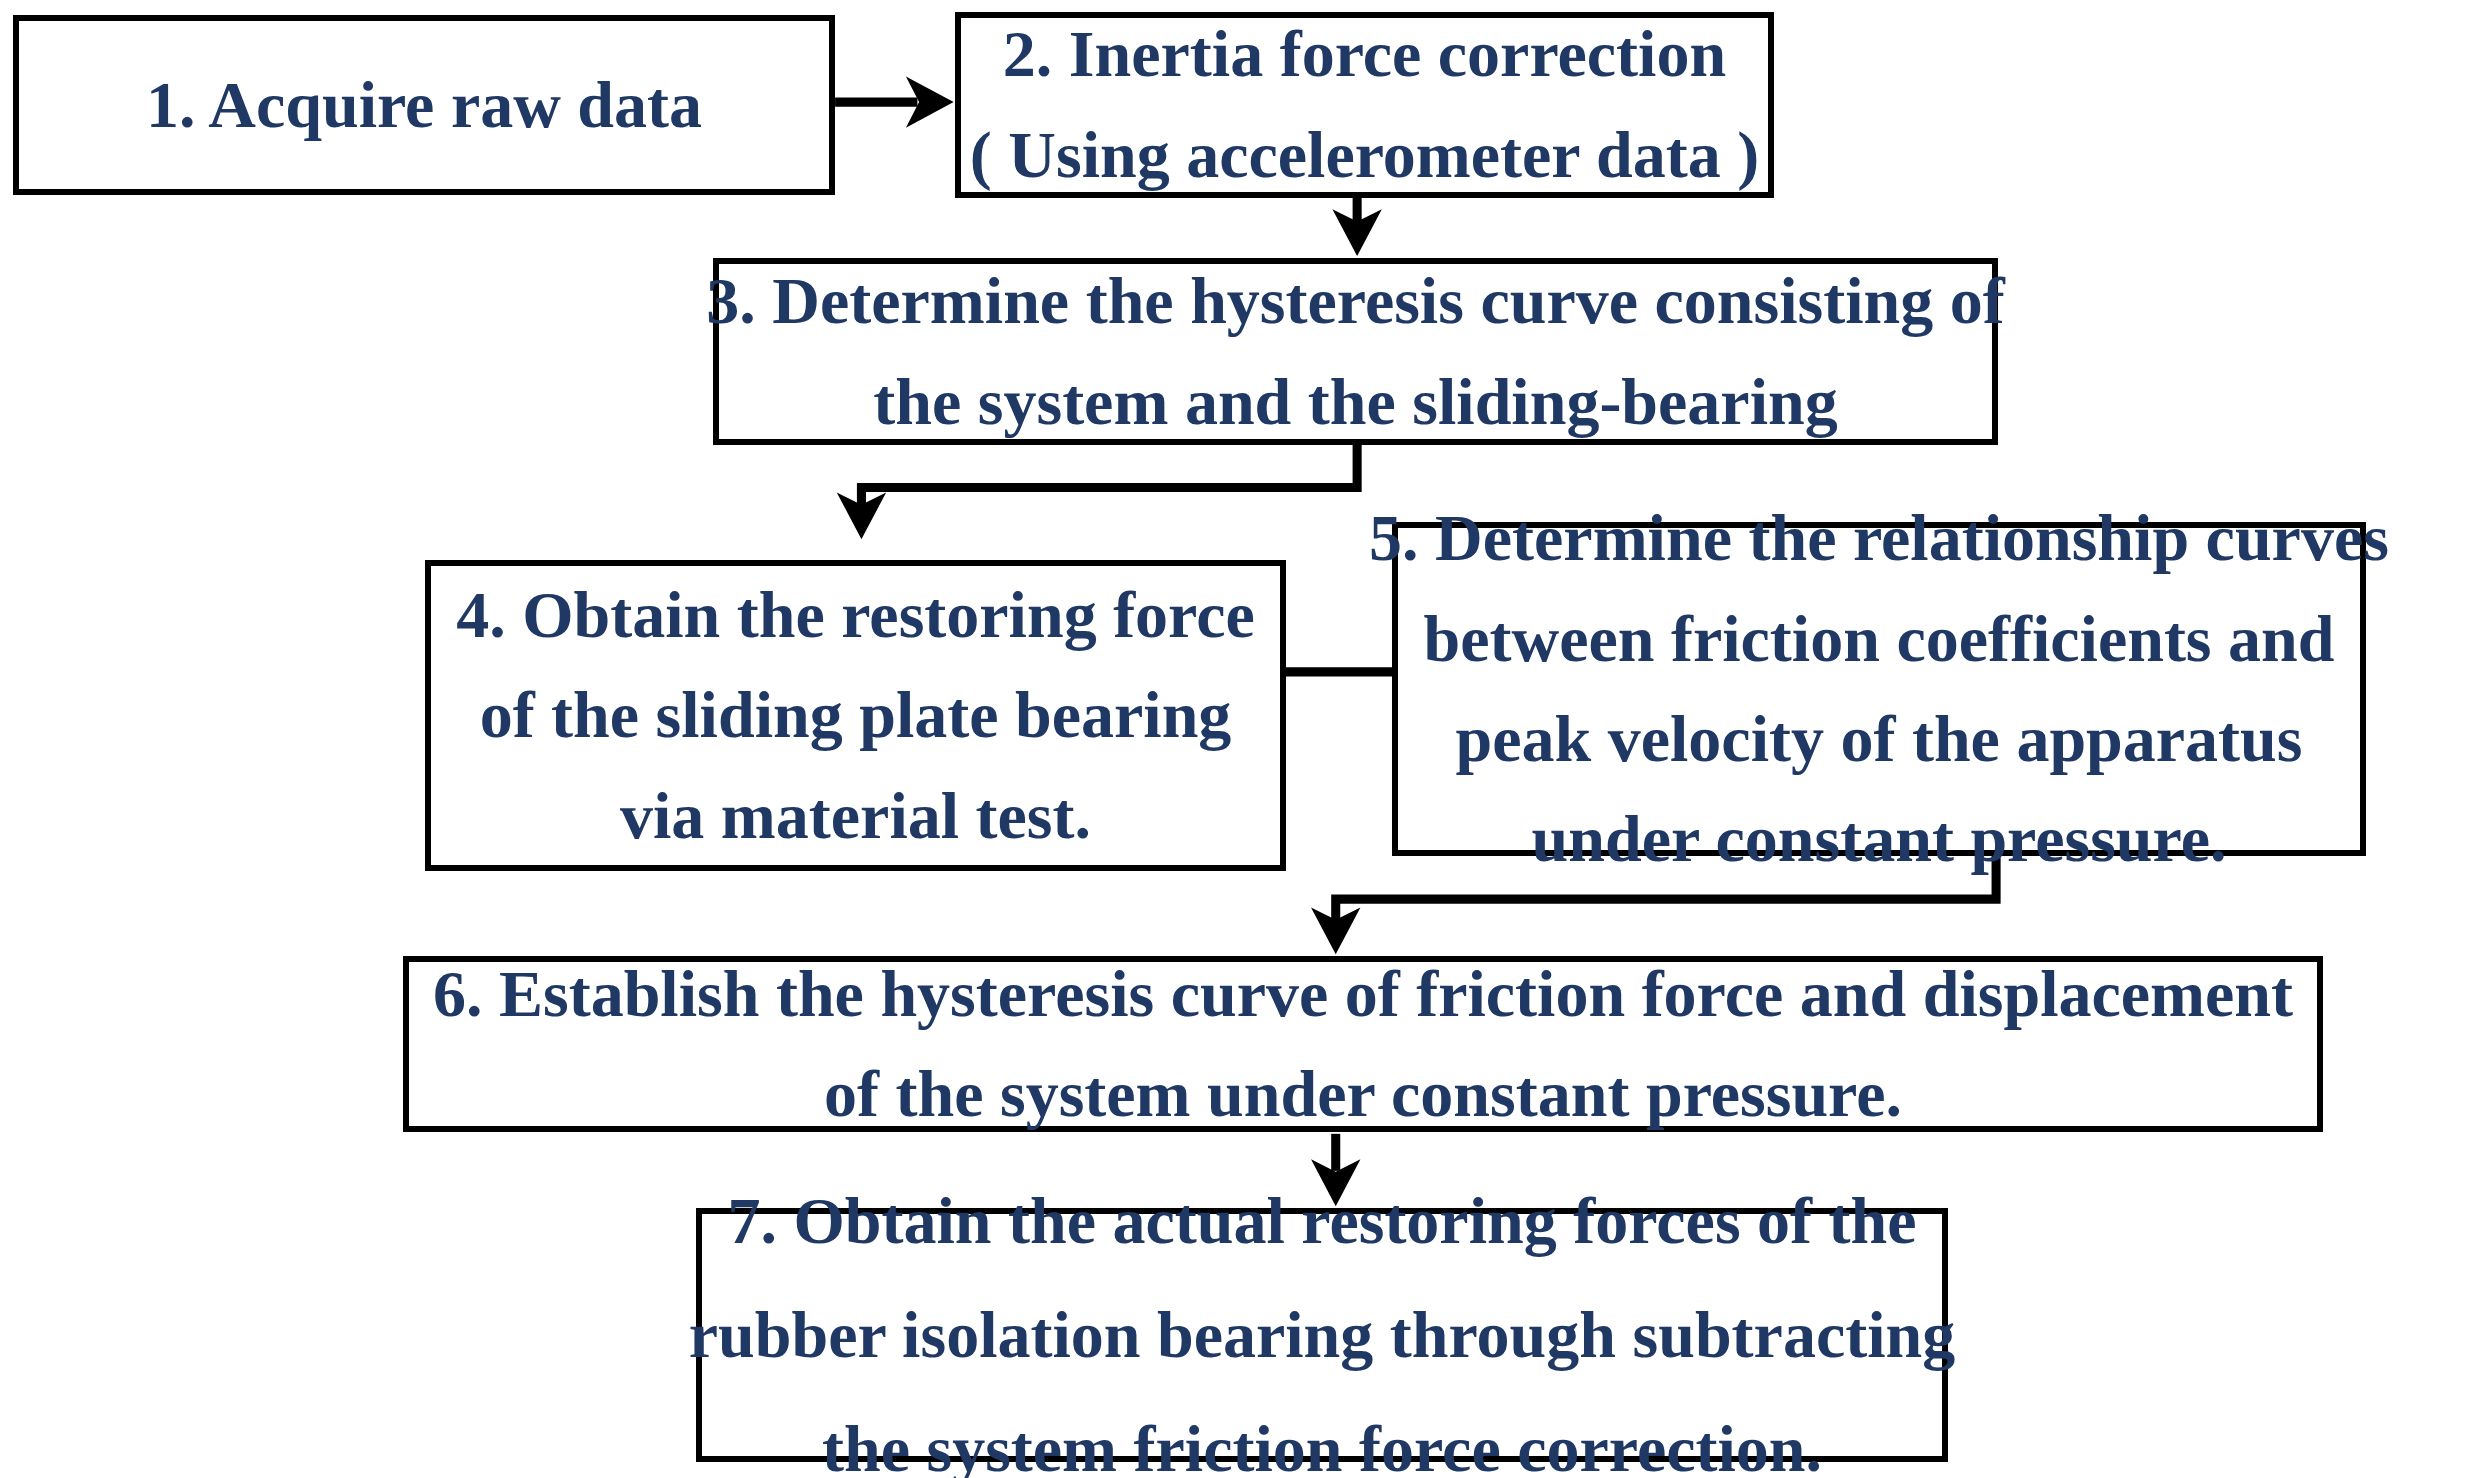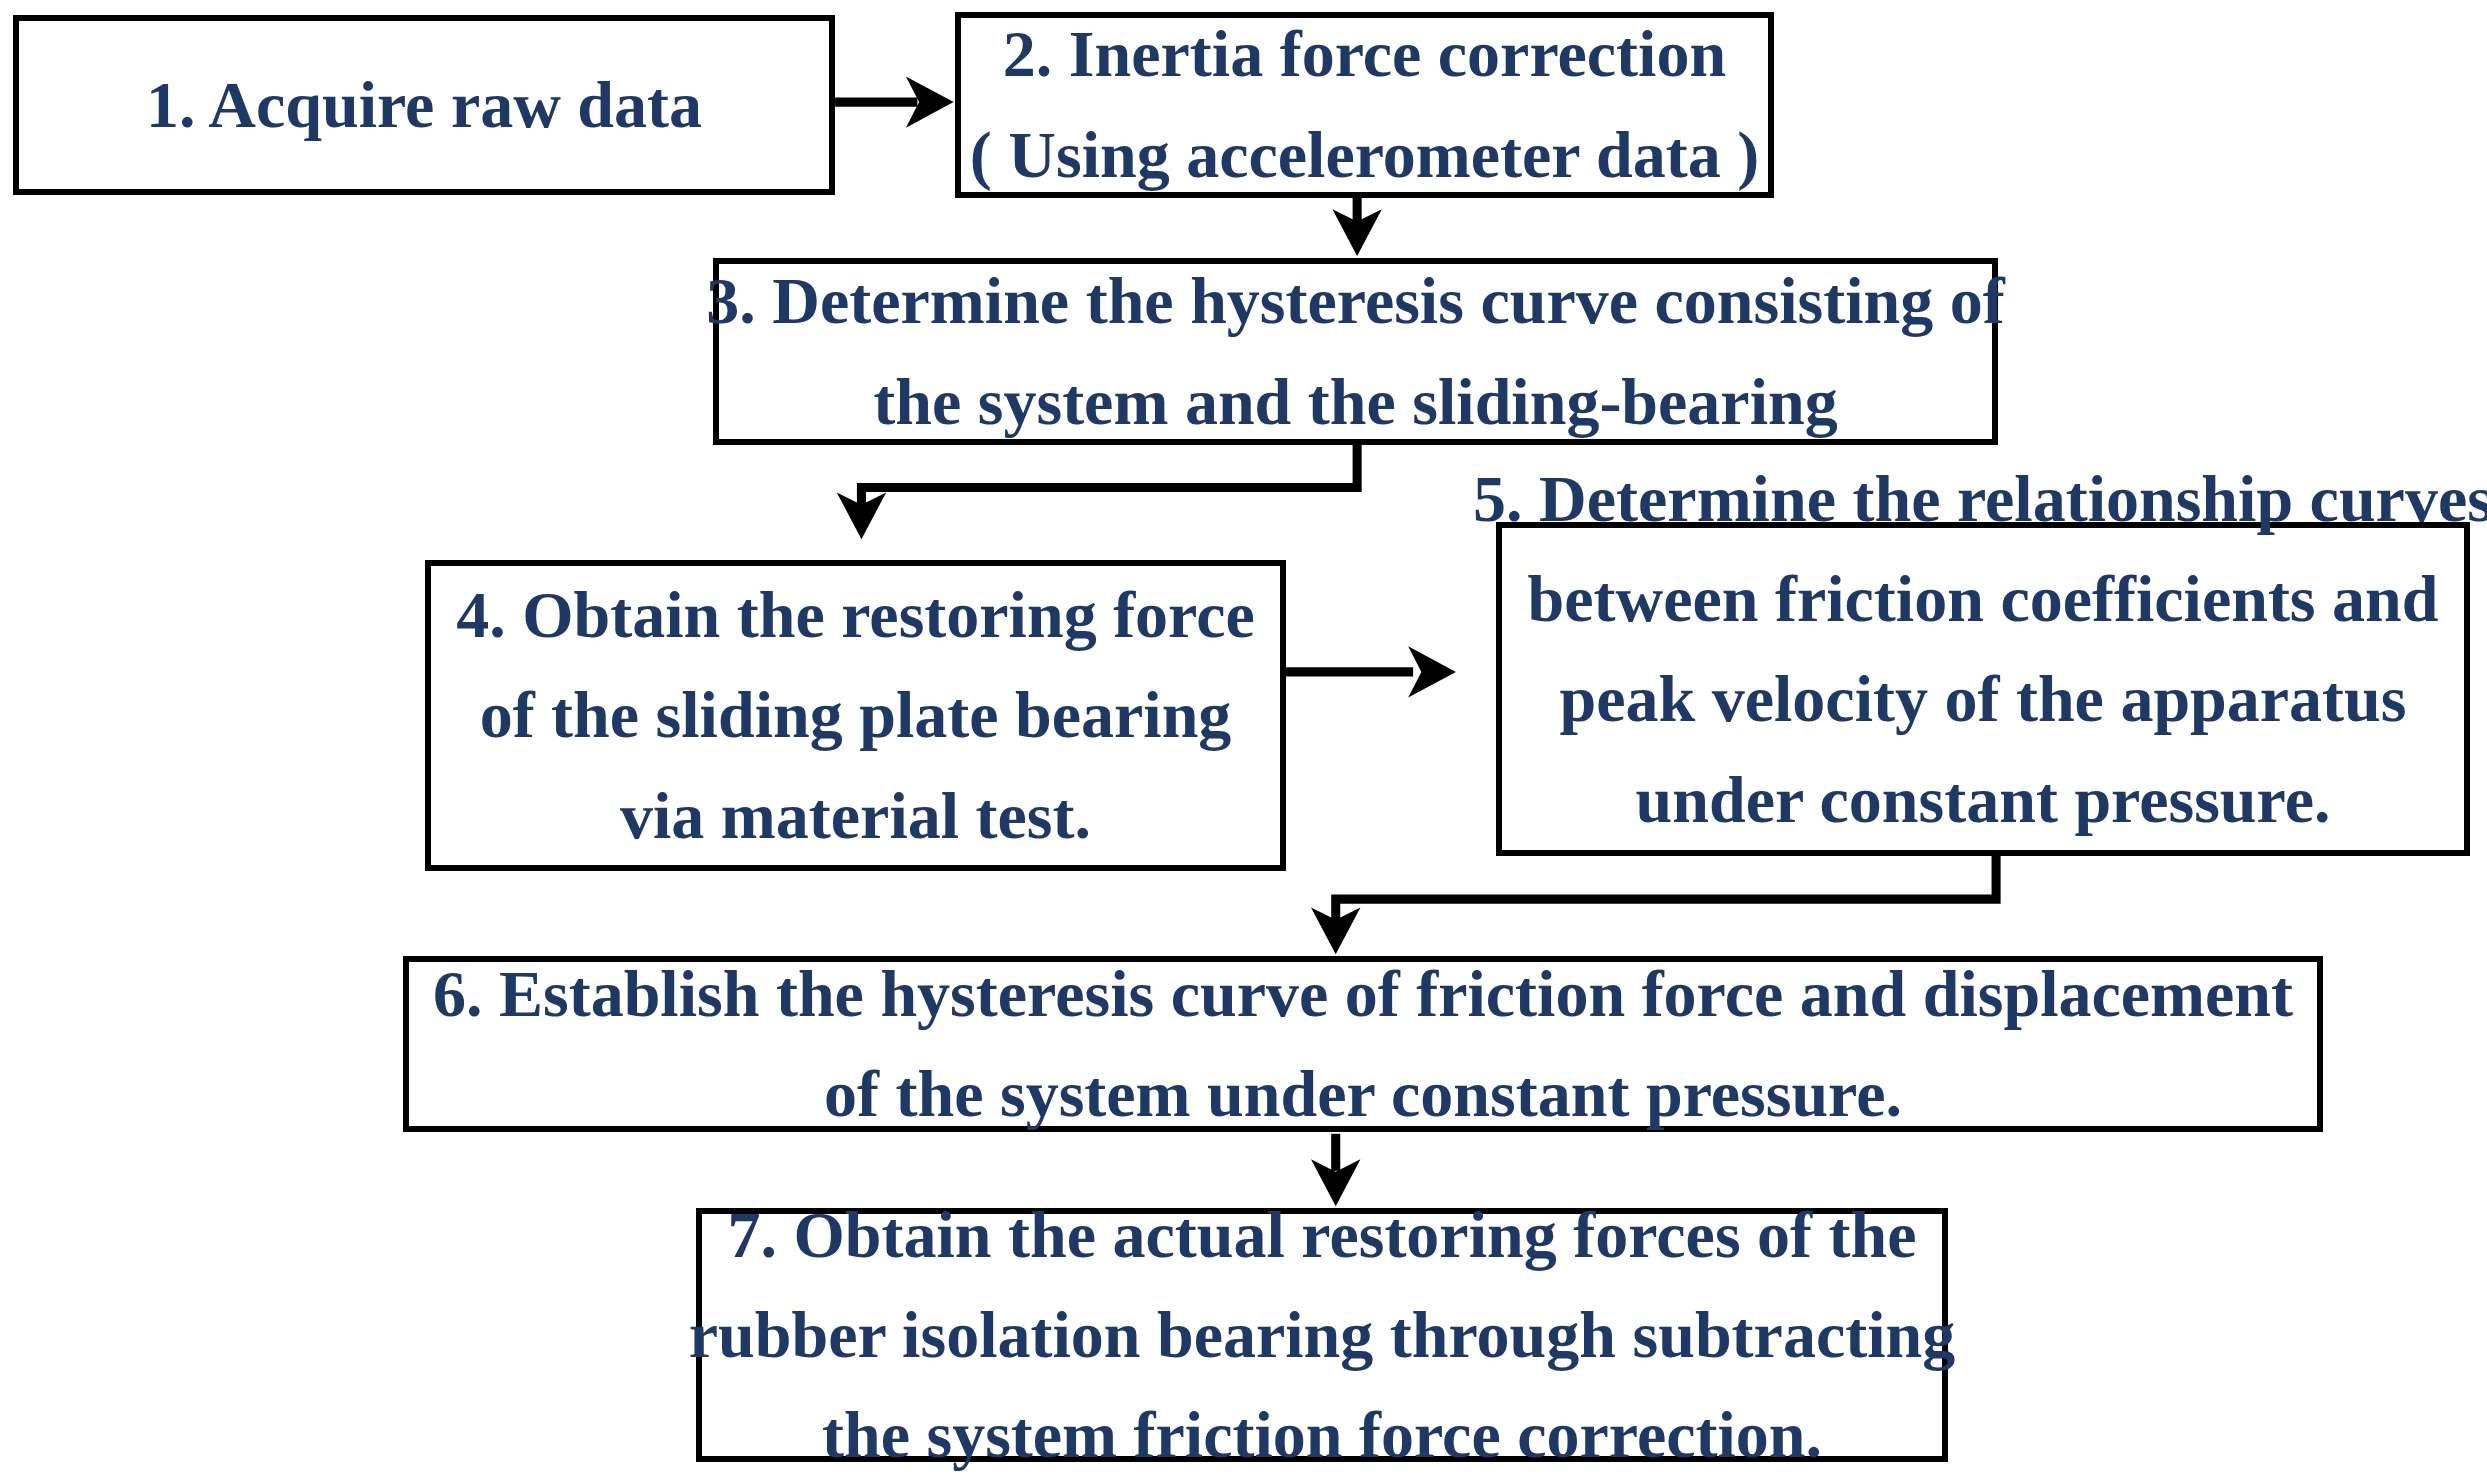--- a/index.html
+++ b/index.html
@@ -45,23 +45,23 @@
     text-align:center;
     font-weight:bold;
     font-size:66px;
     line-height:1.52;
   }
   .box .ln{white-space:nowrap;}
   .b1{left:13px;  top:15px;   width:822px;  height:180px;}
   .b2{left:955px;top:11.5px;   width:819px;  height:186px;}
   .b3{left:713px; top:258px;  width:1285px; height:187px;}
   .b4{left:405px; top:560px;  width:861px; height:311px;margin-left:20px;}
-  .b5{left:1496px;top:522px;  width:974px; height:334px;justify-content:flex-end;}
+  .b5{left:1392px;top:522px;  width:974px; height:334px;}
   .b6{left:403px; top:956px; width:1920px; height:176px;align-items:center;}
-  .b7{left:696px; top:1208px; width:1252px; height:254px;}
+  .b7{left:696px; top:1208px; width:1252px; height:254px;gap:14px;}
 </style>
 </head>
 <body>
 
 <div class="canvas">
 
   <svg class="arrows" viewBox="0 0 3020 1795" xmlns="http://www.w3.org/2000/svg" aria-hidden="true">
 
     <g>
       <path class="shaft" d="M1014 124 H1114"></path>

